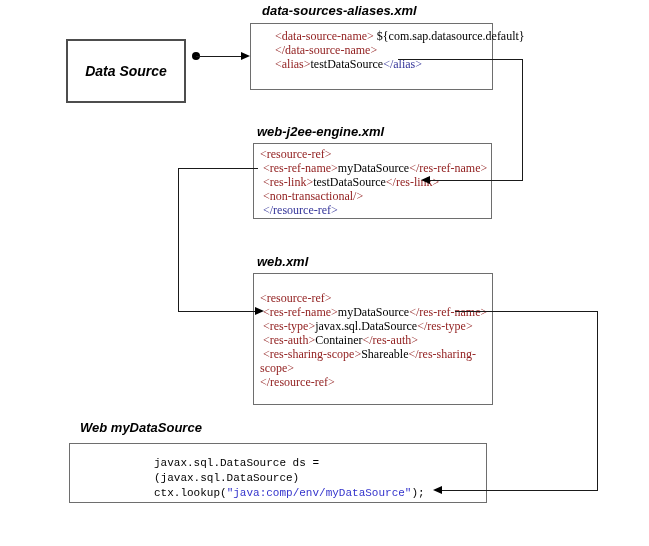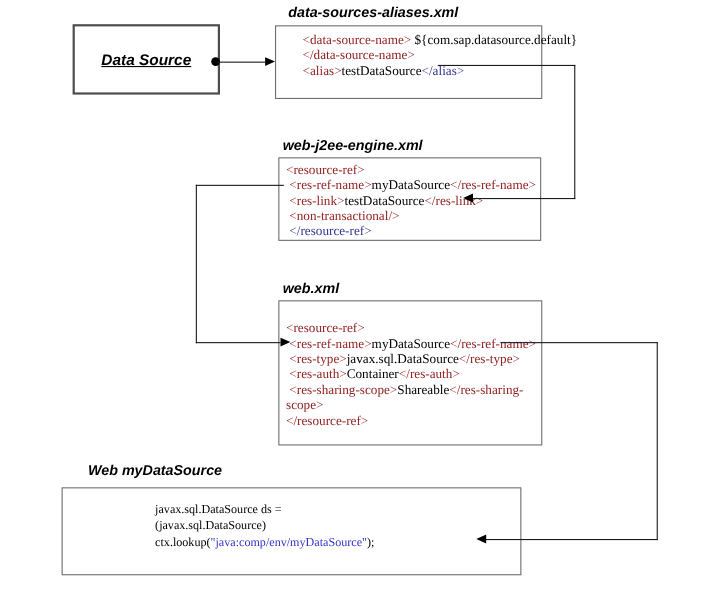--- a/index.html
+++ b/index.html
@@ -31,21 +31,21 @@
 </head>
 <body>
 
 <div id="canvas">
 
   <div class="title" style="left:262px;top:3px;">data-sources-aliases.xml</div>
   <div class="title" style="left:257px;top:124px;">web-j2ee-engine.xml</div>
   <div class="title" style="left:257px;top:254px;">web.xml</div>
   <div class="title" style="left:80px;top:420px;">Web myDataSource</div>
 
-  <div class="dsbox" style="left:66px;top:22px;width:134px;height:64px;text-decoration:underline;">
+  <div class="dsbox" style="left:66px;top:39px;width:120px;height:64px;">
     <span>Data Source</span>
   </div>
 
   <div class="xmlbox" style="left:250px;top:23px;width:243px;height:67px;padding:5px 24px;">
       <div class="cline"><span class="tag">&lt;data-source-name&gt;</span><span class="plain"> ${com.sap.datasource.default}</span></div>
       <div class="cline"><span class="tag">&lt;/data-source-name&gt;</span></div>
       <div class="cline"><span class="tag">&lt;alias&gt;</span><span class="plain">testDataSource</span><span class="bluetag">&lt;/alias&gt;</span></div>
     </div>
 
   <div class="xmlbox" style="left:253px;top:143px;width:239px;height:76px;padding:3px 6px;">
@@ -59,21 +59,21 @@
   <div class="xmlbox" style="left:253px;top:273px;width:240px;height:132px;padding:17px 6px 0 6px;">
       <div class="cline"><span class="tag">&lt;resource-ref&gt;</span></div>
       <div class="cline"><span class="tag"> &lt;res-ref-name&gt;</span><span class="plain">myDataSource</span><span class="tag">&lt;/res-ref-name&gt;</span></div>
       <div class="cline"><span class="tag"> &lt;res-type&gt;</span><span class="plain">javax.sql.DataSource</span><span class="tag">&lt;/res-type&gt;</span></div>
       <div class="cline"><span class="tag"> &lt;res-auth&gt;</span><span class="plain">Container</span><span class="tag">&lt;/res-auth&gt;</span></div>
       <div class="cline"><span class="tag"> &lt;res-sharing-scope&gt;</span><span class="plain">Shareable</span><span class="tag">&lt;/res-sharing-</span></div>
       <div class="cline"><span class="tag">scope&gt;</span></div>
       <div class="cline"><span class="tag">&lt;/resource-ref&gt;</span></div>
     </div>
 
-  <div class="codebox" style="left:56px;top:443px;width:418px;height:80px;padding:12px 6px 0 84px;font-family:Liberation Serif, serif;">
+  <div class="codebox" style="left:69px;top:443px;width:418px;height:60px;padding:12px 6px 0 84px;">
       <div class="cline"><span class="plain">javax.sql.DataSource ds =</span></div>
       <div class="cline"><span class="plain">(javax.sql.DataSource)</span></div>
       <div class="cline"><span class="plain">ctx.lookup(</span><span class="bluestr">"java:comp/env/myDataSource"</span><span class="plain">);</span></div>
     </div>
 
   <div class="dot" style="left:192px;top:52px;"></div>
   <div class="h" style="left:196px;top:56px;width:48px;"></div>
   <div class="arrow-r" style="left:241px;top:52px;"></div>
 
   <div class="h" style="left:398px;top:59px;width:125px;"></div>

